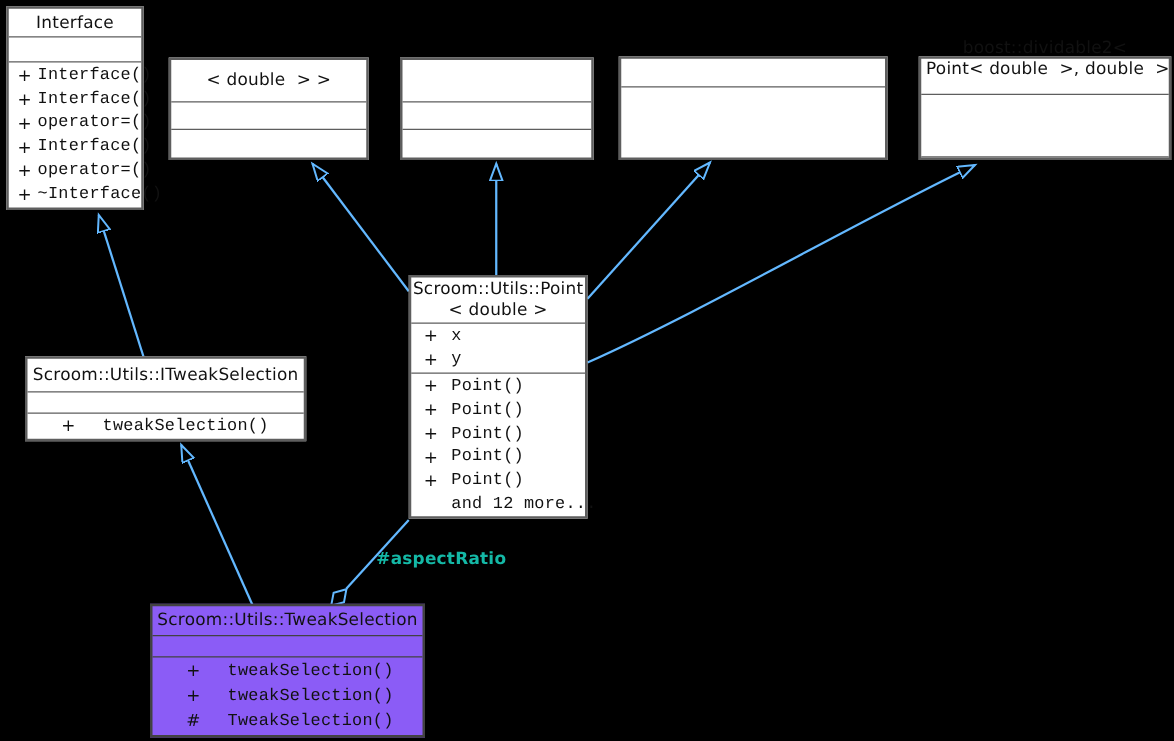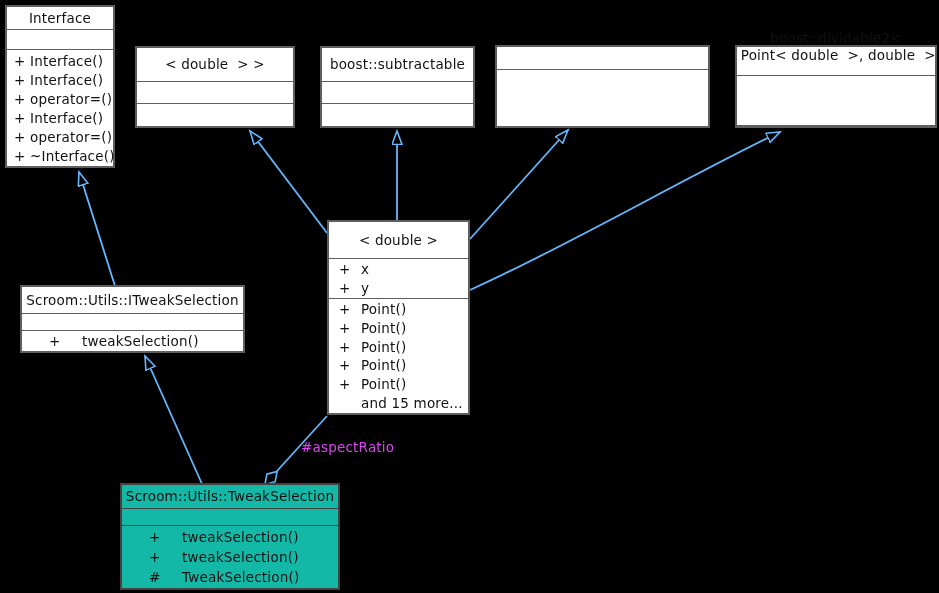--- a/index.html
+++ b/index.html
@@ -1,35 +1,35 @@
 <!DOCTYPE html>
 <html><head>
 <meta charset="utf-8">
 <style>
   html,body{margin:0;padding:0;background:#000;}
   #diagram{position:relative;width:939px;height:593px;background:#000;overflow:hidden;
            font-family:"DejaVu Sans",sans-serif;font-size:13.5px;letter-spacing:.2px;color:#111;}
   #edges{position:absolute;left:0;top:0;}
   .ubox{position:absolute;background:#fff;border:2px solid #5e5e5e;box-sizing:border-box;
         display:flex;flex-direction:column;}
-  .ubox.hl{background:#14b8a6;border-color:#424242;}
+  .ubox.hl{background:#8b5cf6;border-color:#424242;}
   .sec{box-sizing:border-box;min-height:0;}
   .sec + .sec{border-top:1.5px solid #5e5e5e;}
   .hl .sec + .sec{border-top-color:#424242;}
   .title{display:flex;flex-direction:column;justify-content:center;align-items:center;text-align:center;}
   .tline{white-space:pre;line-height:1.25;}
   .rows{display:flex;flex-direction:column;justify-content:space-around;padding:1px 0;}
   .row{display:flex;align-items:center;}
   .mod{flex:none;}
-  .nm{white-space:pre;}
+  .nm{white-space:pre;font-family:Liberation Mono, monospace;}
   .cols-a .mod{margin-left:7px;width:16px;}
   .cols-b .mod{margin-left:10px;width:22px;}
   .cols-c .mod{margin-left:27px;width:33px;}
   .grow{flex:1 1 auto;}
-  #aspect-label{position:absolute;left:301px;top:439px;color:#d946ef;font-weight:400;}
+  #aspect-label{position:absolute;left:301px;top:439px;color:#14b8a6;font-weight:700;}
 </style>
 </head>
 <body>
 
 <div id="diagram">
 
   <svg id="edges" width="939" height="593">
     <defs>
       <marker id="arrowOpen" orient="auto" markerUnits="userSpaceOnUse" markerWidth="17" markerHeight="13" refX="14" refY="5.5">
         <path d="M0.5,0.5 L14,5.5 L0.5,10.5 Z" fill="#000000" stroke="#63B8FF" stroke-width="1.6"></path>
@@ -83,21 +83,20 @@
   <div class="ubox" style="left:135px;top:46px;width:160px;height:82px;">
     <div class="sec title grow">
       <div class="tline">&lt; double  &gt; &gt;</div>
     </div>
     <div class="sec" style="flex:0 0 22px;"></div>
     <div class="sec" style="flex:0 0 23px;"></div>
   </div>
 
   <div class="ubox" style="left:320px;top:46px;width:155px;height:82px;">
     <div class="sec title grow">
-      <div class="tline">boost::subtractable</div>
     </div>
     <div class="sec" style="flex:0 0 22px;"></div>
     <div class="sec" style="flex:0 0 23px;"></div>
   </div>
 
   <div class="ubox" style="left:495px;top:45px;width:215px;height:83px;">
     <div class="sec" style="flex:0 0 22px;"></div>
     <div class="sec" style="flex:0 0 23px;"></div>
   </div>
 
@@ -105,20 +104,21 @@
     <div class="sec title grow">
       <div class="tline">boost::dividable2&lt;</div>
       <div class="tline"> Point&lt; double  &gt;, double  &gt;</div>
     </div>
     <div class="sec" style="flex:0 0 22px;"></div>
     <div class="sec" style="flex:0 0 23px;"></div>
   </div>
 
   <div class="ubox" style="left:327px;top:220px;width:143px;height:195px;">
     <div class="sec title" style="flex:0 0 36px;">
+      <div class="tline">Scroom::Utils::Point</div>
       <div class="tline">&lt; double &gt;</div>
     </div>
     <div class="sec rows cols-b" style="flex:0 0 40px;">
       <div class="row">
           <span class="mod">+</span>
           <span class="nm">x</span>
         </div>
       <div class="row">
           <span class="mod">+</span>
           <span class="nm">y</span>
@@ -140,21 +140,21 @@
       <div class="row">
           <span class="mod">+</span>
           <span class="nm">Point()</span>
         </div>
       <div class="row">
           <span class="mod">+</span>
           <span class="nm">Point()</span>
         </div>
       <div class="row">
           <span class="mod"></span>
-          <span class="nm">and 15 more...</span>
+          <span class="nm">and 12 more...</span>
         </div>
     </div>
   </div>
 
   <div class="ubox" style="left:20px;top:285px;width:225px;height:68px;">
     <div class="sec title" style="flex:0 0 26px;">
       <div class="tline">Scroom::Utils::ITweakSelection</div>
     </div>
     <div class="sec" style="flex:0 0 17px;"></div>
     <div class="sec rows grow cols-c">

